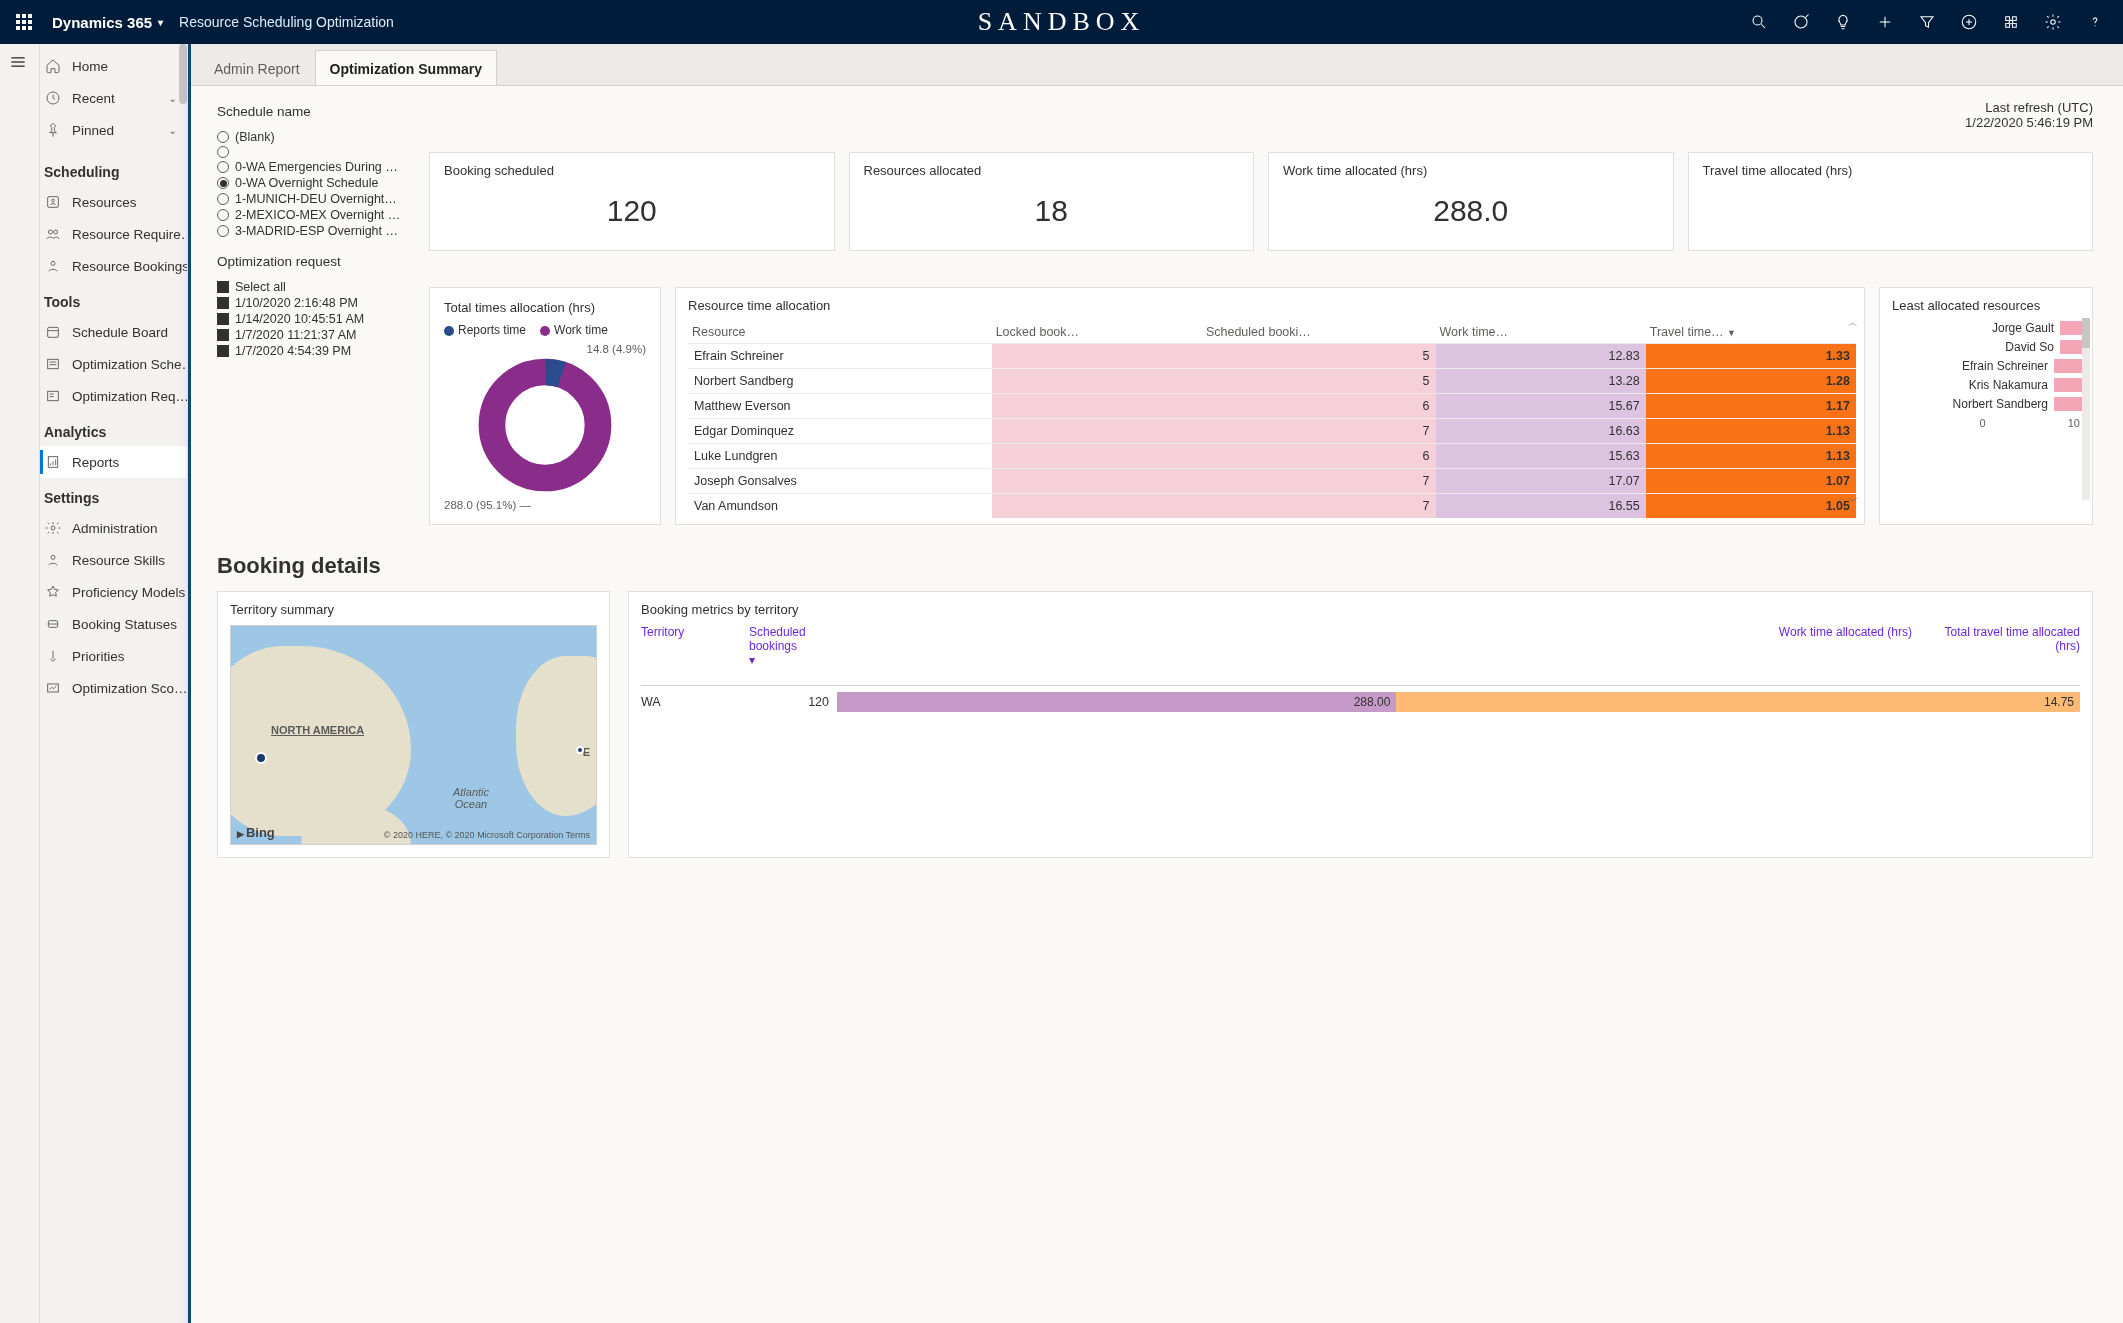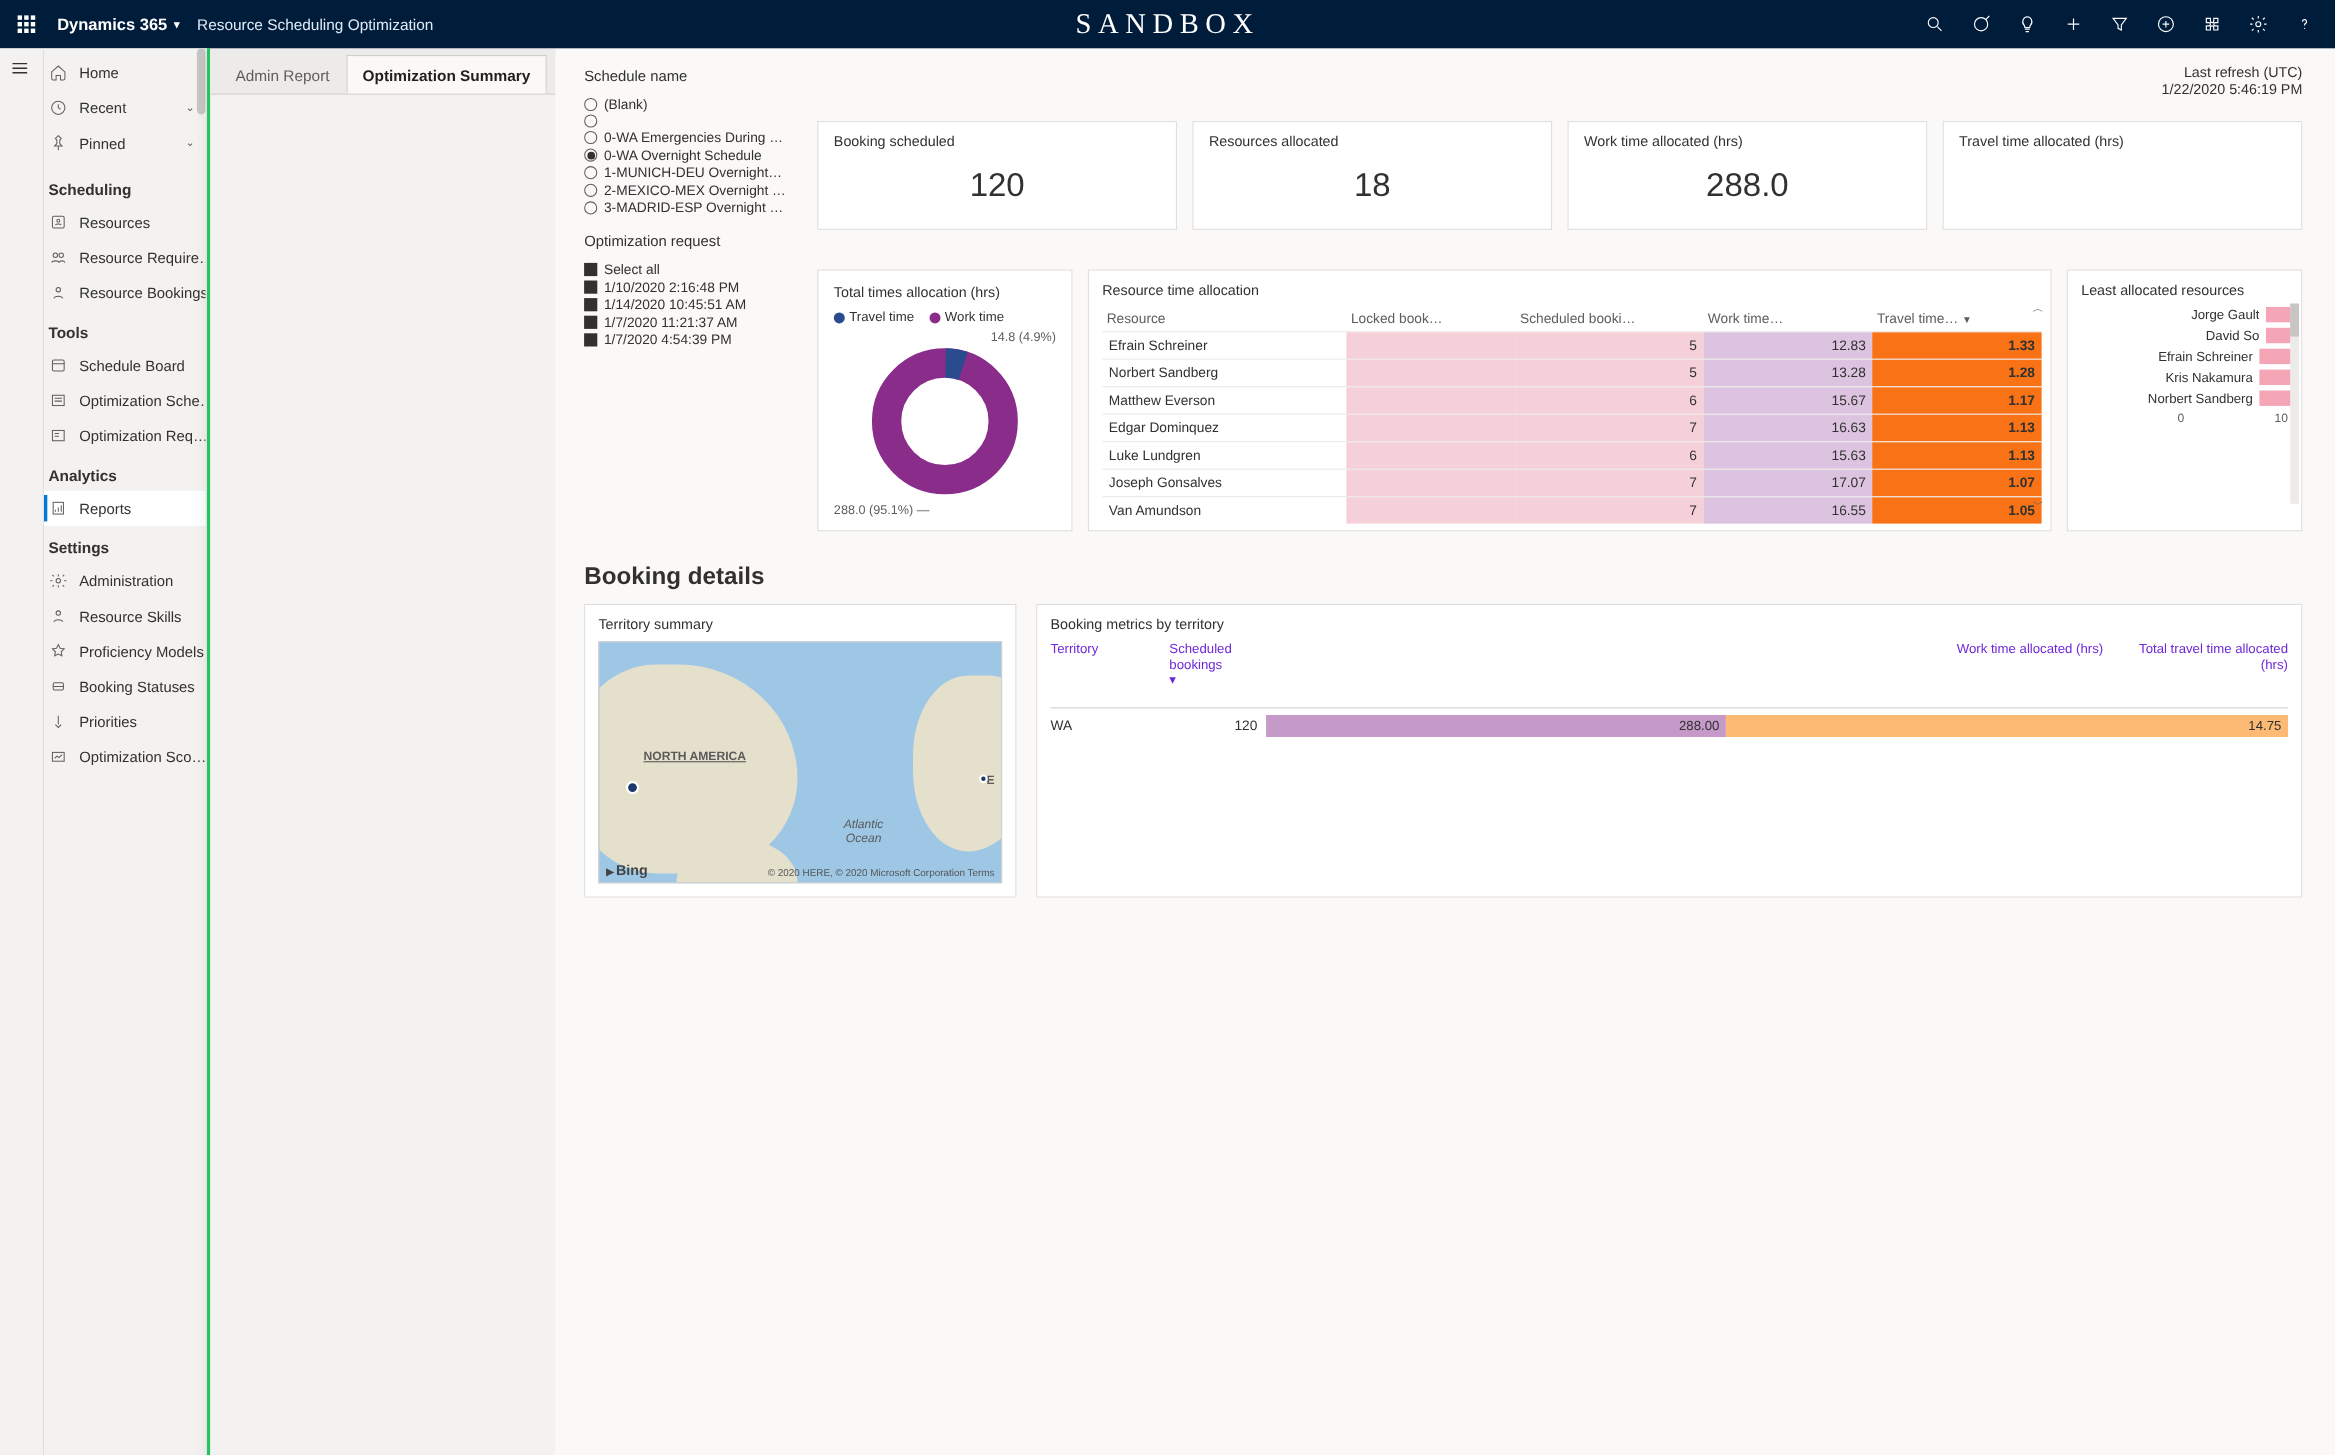--- a/index.html
+++ b/index.html
@@ -27,21 +27,21 @@
   .sb-scroll-thumb { position:absolute; right:0; top:0; width:8px; height:60px; background:#c8c6c4; border-radius:4px; }
   .sb-group { padding:6px 0; }
   .sb-item { display:flex; align-items:center; gap:10px; padding:7px 10px 7px 4px; cursor:pointer; white-space:nowrap; overflow:hidden; text-overflow:ellipsis; position:relative; }
   .sb-item .ico { width:18px; height:18px; display:flex; align-items:center; justify-content:center; color:#605e5c; flex-shrink:0; }
   .sb-item .ico svg { width:16px; height:16px; stroke:#605e5c; fill:none; stroke-width:1.4; }
   .sb-section { font-weight:600; font-size:14px; padding:12px 10px 6px 4px; color:#323130; }
   .sb-item.active { background:#fff; }
   .sb-item.active::before { content:""; position:absolute; left:0; top:4px; bottom:4px; width:3px; background:#0078d4; }
   .sb-chevron { margin-left:auto; font-size:10px; color:#605e5c; }
 
-  .main { flex:1; display:flex; overflow:hidden; border-left:3px solid #22c55e;justify-content:flex-end; }
+  .main { flex:1; display:flex; flex-direction:column; overflow:hidden; border-left:3px solid #0c4a6e;justify-content:flex-end; }
   .tabs { height:42px; background:#edebe9; display:flex; align-items:flex-end; padding:0 8px; border-bottom:1px solid #d2d0ce; }
   .tab { padding:10px 14px 8px; font-size:14px; color:#605e5c; cursor:pointer; border:1px solid transparent; border-bottom:none; }
   .tab.active { background:#faf9f8; color:#201f1e; font-weight:600; border-color:#d2d0ce; }
 
   .content { flex:1; overflow:auto; background:#faf9f8; padding:18px 30px 30px 26px; }
 
   .row1 { display:flex; gap:22px; }
   .filter-col { width:190px; }
   .filter-title { font-size:13.5px; margin-bottom:10px; color:#323130; }
   .radio-list { list-style:none; margin-bottom:15px; }
@@ -454,21 +454,21 @@
               <div class="kpi-card">
                 <div class="lbl">Travel time allocated (hrs)</div>
               </div>
             </div>
 
           <div class="row2">
 
             <div class="card pie-card">
               <div class="card-title">Total times allocation (hrs)</div>
               <div class="legend">
-                <span><span class="dot" style="background:#2a4b8d"></span><span>Travel time</span></span>
+                <span><span class="dot" style="background:#2a4b8d"></span><span>Reports time</span></span>
                 <span><span class="dot" style="background:#8a2d8a"></span><span>Work time</span></span>
               </div>
               <div class="donut-leader" style="text-align:right;">14.8 (4.9%)</div>
               <div class="donut-wrap">
                 <svg viewBox="0 0 42 42">
                   <circle cx="21" cy="21" r="15.9" fill="none" stroke="#8a2d8a" stroke-width="8"></circle>
                   <circle cx="21" cy="21" r="15.9" fill="none" stroke="#2a4b8d" stroke-width="8" stroke-dasharray="4.9 95.1" stroke-dashoffset="25"></circle>
                 </svg>
               </div>
               <div class="donut-leader" style="text-align:left;"><span>288.0 (95.1%)</span> —</div>

